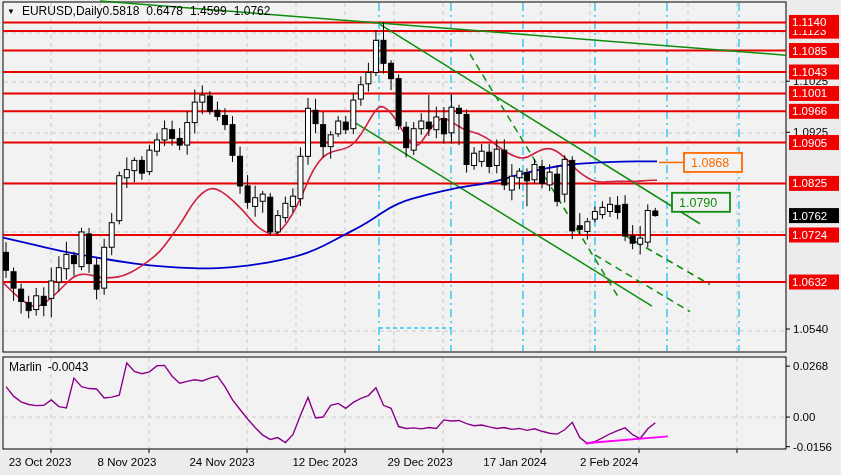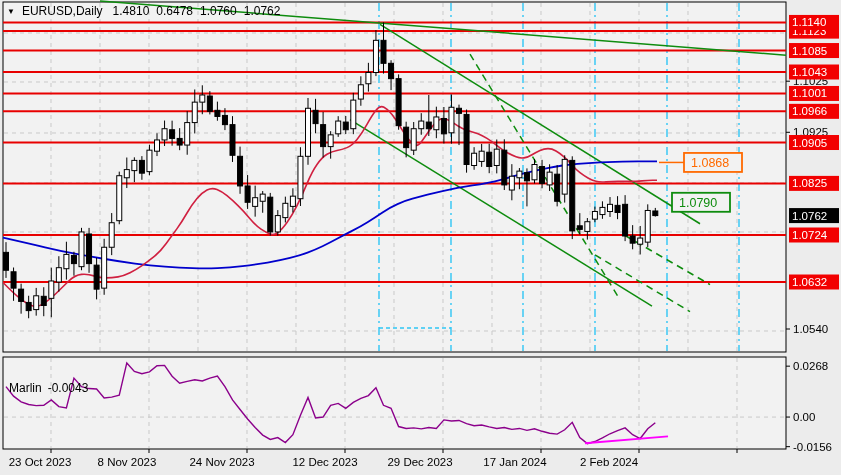--- a/index.html
+++ b/index.html
@@ -1,22 +1,22 @@
 <!DOCTYPE html>
 <html><head>
 <meta charset="utf-8">
 <style>
   html,body{margin:0;padding:0;background:#ececec;font-family:"Liberation Sans",sans-serif;}
   .stage{position:relative;width:841px;height:475px;background:#ececec;overflow:hidden;}
   .stage svg{position:absolute;left:0;top:0;}
   .hdr{position:absolute;left:7px;top:4px;display:flex;align-items:center;font-size:12px;color:#000;white-space:nowrap;}
   .hdr .tri{font-size:8px;margin-right:7px;cursor:pointer;}
-  .hdr .sym{margin-right:10px;}
+  .hdr .sym{}
   .hdr .q{margin-right:7px;}
-  .mlabel{position:absolute;left:9px;top:381px;font-size:12px;color:#000;display:flex;gap:6px;}
+  .mlabel{position:absolute;left:9px;top:360px;font-size:12px;color:#000;display:flex;gap:6px;}
 </style>
 </head>
 <body>
 
 <div class="stage">
   <svg id="cv" width="841" height="475" viewBox="0 0 841 475">
       <rect x="3" y="2" width="783" height="350" fill="#f2f2f2" stroke="#000000"></rect>
       <rect x="3" y="357" width="783" height="92" fill="#f2f2f2" stroke="#000000"></rect>
       <line x1="51" y1="3" x2="51" y2="351" stroke="#c9c9c9" stroke-dasharray="4 4"></line>
       <line x1="100" y1="3" x2="100" y2="351" stroke="#c9c9c9" stroke-dasharray="4 4"></line>
@@ -302,23 +302,23 @@
       <text x="222" y="466" fill="#000" font-size="11.5" font-family="&quot;Liberation Sans&quot;, sans-serif" text-anchor="middle">24 Nov 2023</text>
       <text x="325" y="466" fill="#000" font-size="11.5" font-family="&quot;Liberation Sans&quot;, sans-serif" text-anchor="middle">12 Dec 2023</text>
       <text x="420" y="466" fill="#000" font-size="11.5" font-family="&quot;Liberation Sans&quot;, sans-serif" text-anchor="middle">29 Dec 2023</text>
       <text x="515" y="466" fill="#000" font-size="11.5" font-family="&quot;Liberation Sans&quot;, sans-serif" text-anchor="middle">17 Jan 2024</text>
       <text x="609" y="466" fill="#000" font-size="11.5" font-family="&quot;Liberation Sans&quot;, sans-serif" text-anchor="middle">2 Feb 2024</text>
     </svg>
 
   <div class="hdr">
     <span class="tri">▼</span>
     <span class="sym">EURUSD,Daily</span>
-    <span class="q">1.4810</span>
+    <span class="q">0.5818</span>
     <span class="q">0.6478</span>
-    <span class="q">1.0760</span>
+    <span class="q">1.4599</span>
     <span class="q">1.0762</span>
   </div>
 
   <div class="mlabel">
     <span>Marlin</span>
     <span>-0.0043</span>
   </div>
 </div>
 
 </body></html>

